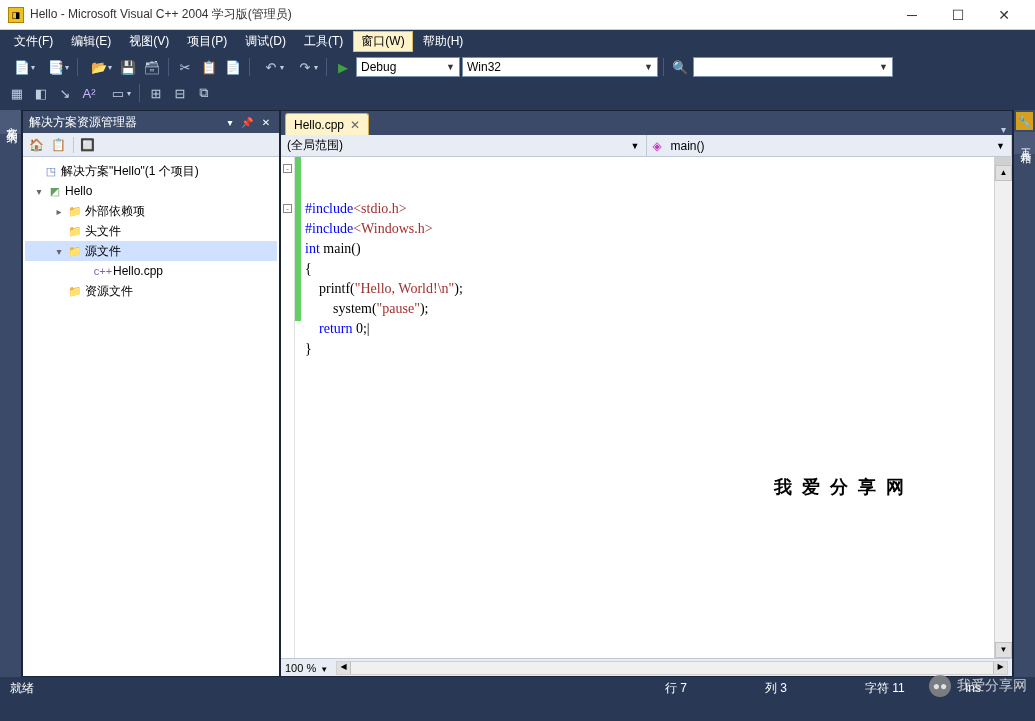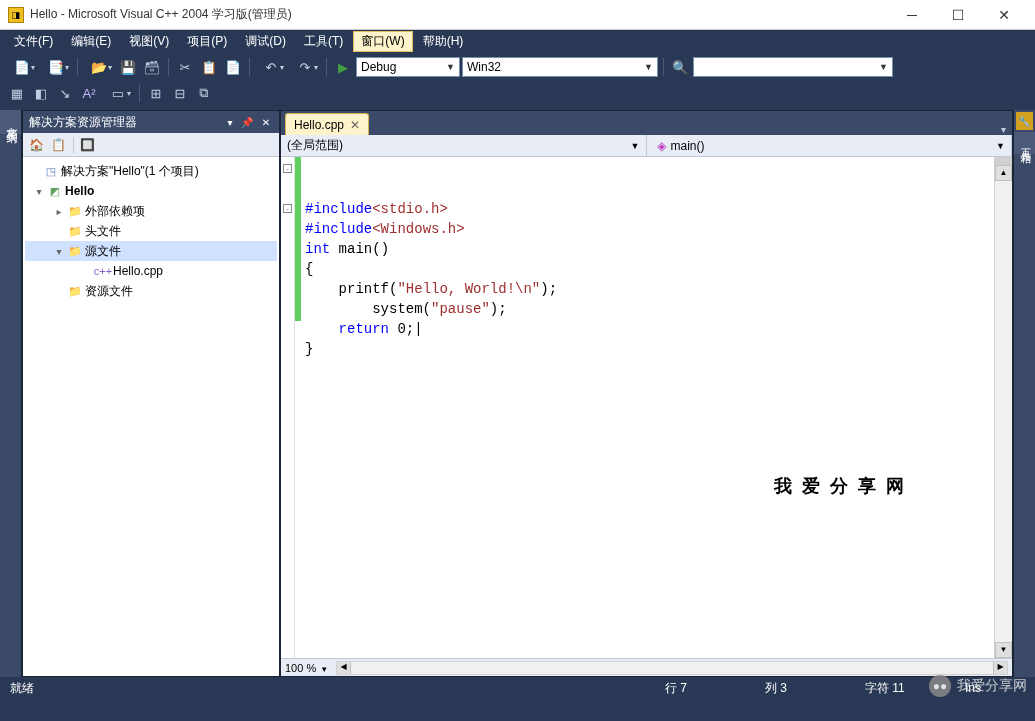--- a/index.html
+++ b/index.html
@@ -39,47 +39,47 @@
 .panel-header { height: 22px; background: #3a4a68; color: #fff; display: flex; align-items: center; padding: 0 6px; font-size: 12px; }
 .panel-header .spacer { flex: 1; }
 .panel-header .hbtn { width: 14px; height: 14px; margin-left: 4px; cursor: pointer; display: flex; align-items: center; justify-content: center; font-size: 10px; }
 .panel-toolbar { height: 24px; background: #e8ecf4; border-bottom: 1px solid #c0c8d8; display: flex; align-items: center; padding: 0 4px; gap: 2px; }
 .panel-toolbar .pbtn { width: 20px; height: 20px; display: flex; align-items: center; justify-content: center; cursor: pointer; font-size: 12px; }
 .tree { flex: 1; padding: 4px 2px; overflow: auto; background: #fff; }
 .tree-node { display: flex; align-items: center; height: 20px; padding-left: 4px; cursor: pointer; }
 .tree-node .exp { width: 12px; font-size: 10px; color: #666; text-align: center; }
 .tree-node .ticon { width: 16px; height: 16px; margin: 0 2px; display: flex; align-items: center; justify-content: center; font-size: 11px; }
 .tree-node .tlabel { font-size: 12px; color: #000; }
-.tree-node.bold .tlabel { font-weight: bold; }
+.tree-node.bold .tlabel { font-weight: normal; }
 .tree-node.selected { background: #d0e0ff; }
 .tree-node.selected .tlabel { }
 .folder-icon { color: #d4a020; }
 .folder-open-icon { color: #d4a020; background: #d0e0ff; padding: 0 1px; }
 .sln-icon { color: #6080c0; }
 .proj-icon { color: #60a060; }
 .cpp-icon { color: #8060c0; font-size: 9px; }
 
 
 .editor-area { flex: 1; display: flex; flex-direction: column; background: #fff; border: 1px solid #1a2538; }
 .tabstrip { height: 24px; background: #3a4a68; display: flex; align-items: flex-end; padding-left: 4px; }
 .filetab { height: 22px; background: #fff3cc; border: 1px solid #d0b050; border-bottom: none; display: flex; align-items: center; padding: 0 8px; font-size: 12px; color: #000; gap: 6px; border-radius: 3px 3px 0 0; }
 .filetab .close { font-size: 12px; color: #666; cursor: pointer; }
 .tabstrip .spacer { flex: 1; }
 .tabstrip .tsbtn { color: #c0cde0; padding: 0 6px; font-size: 10px; cursor: pointer; }
 
-.nav-combos { height: 22px; background: #e8ecf4; display: flex; border-bottom: 1px solid #c0c8d8; text-align: right; }
+.nav-combos { height: 22px; background: #e8ecf4; display: flex; border-bottom: 1px solid #c0c8d8; }
 .nav-combo { flex: 1; border-right: 1px solid #c0c8d8; display: flex; align-items: center; padding: 0 6px; font-size: 12px; cursor: pointer; }
 .nav-combo .drop { margin-left: auto; font-size: 9px; }
 .nav-combo .nicon { width: 14px; margin-right: 4px; color: #c040c0; }
 
 .code-area { flex: 1; display: flex; background: #fff; position: relative; }
 .collapse-bar { width: 14px; background: #fff; border-right: 1px solid #e0e0e0; position: relative; }
 .collapse-box { position: absolute; left: 2px; width: 9px; height: 9px; border: 1px solid #888; font-size: 8px; line-height: 7px; text-align: center; color: #666; cursor: pointer; background: #fff; }
 .green-bar { width: 6px; background: #60d060; }
-.code { flex: 1; font-family: Liberation Mono, monospace; font-size: 14px; line-height: 20px; padding: 2px 4px; white-space: pre; position: relative; }
+.code { flex: 1; font-family: Liberation Serif, serif; font-size: 14px; line-height: 20px; padding: 2px 4px; white-space: pre; position: relative; }
 .code .kw { color: #0000ff; }
 .code .str { color: #a03030; }
 .code .inc { color: #0000ff; }
 .code .incfile { color: #a03030; }
 .cursor-line::after { content: "|"; color: #000; animation: blink 1s infinite; }
 @keyframes blink { 50% { opacity: 0; } }
 
 .watermark { position: absolute; right: 80px; top: 280px; text-align: center; pointer-events: none; }
 .watermark .wm1 { color: #000000; font-weight: bold; font-size: 18px; letter-spacing: 10px; }
 .watermark .wm2 { color: #d02020; font-weight: bold; font-size: 14px; margin-top: 6px; }

